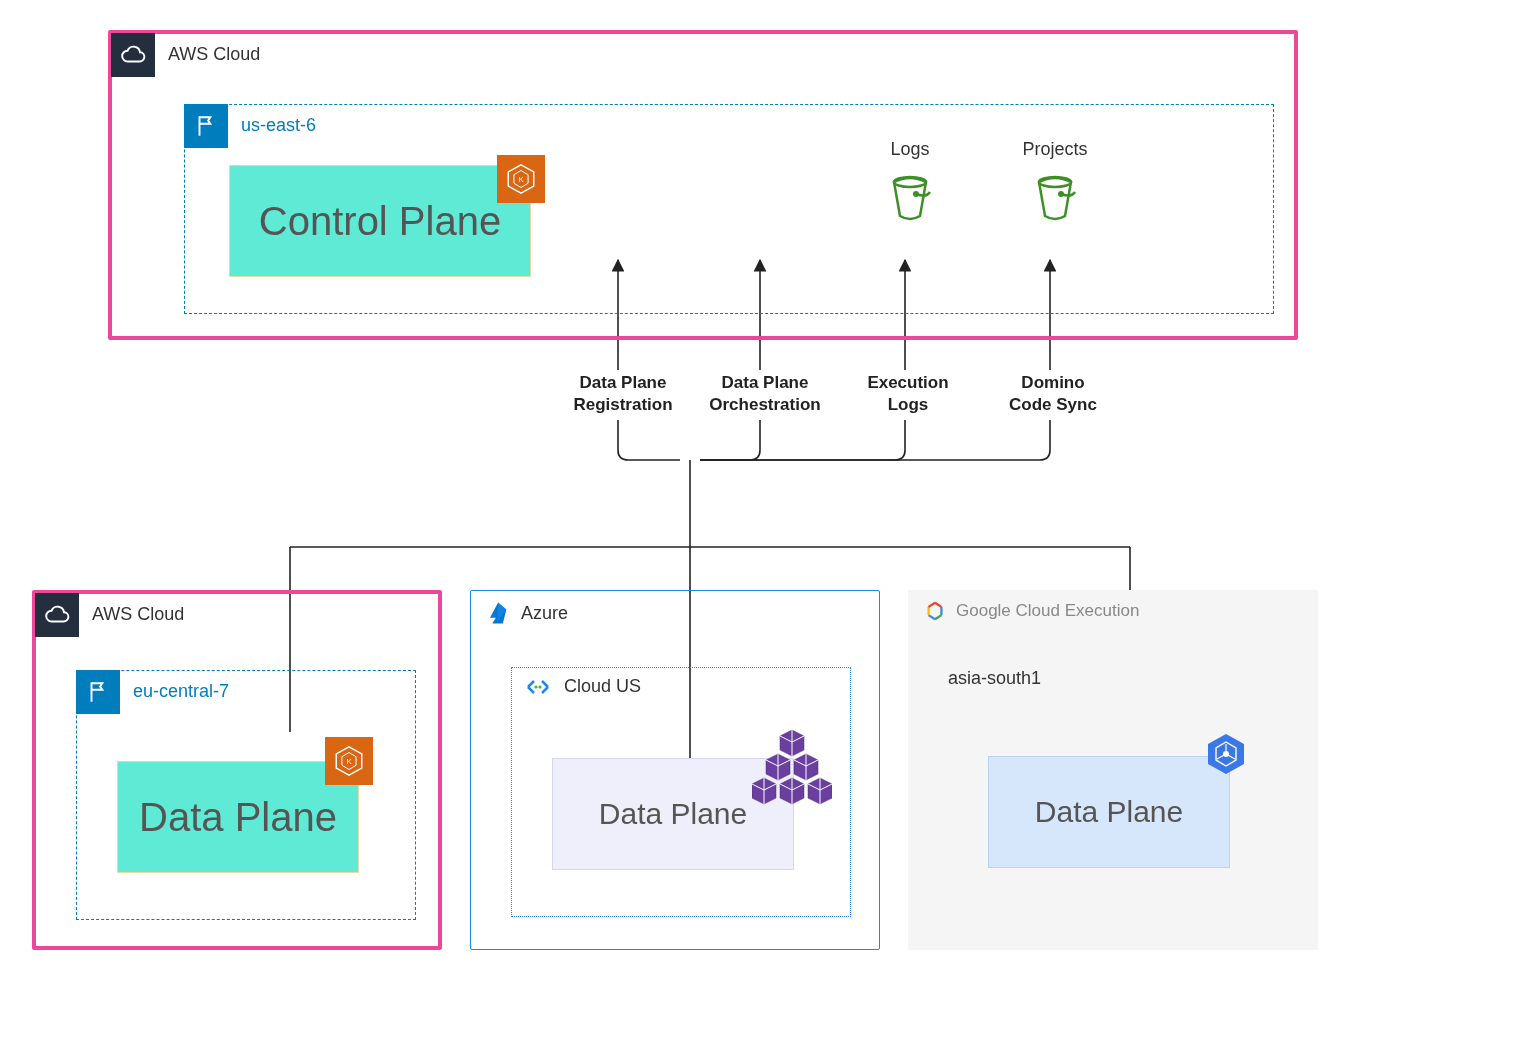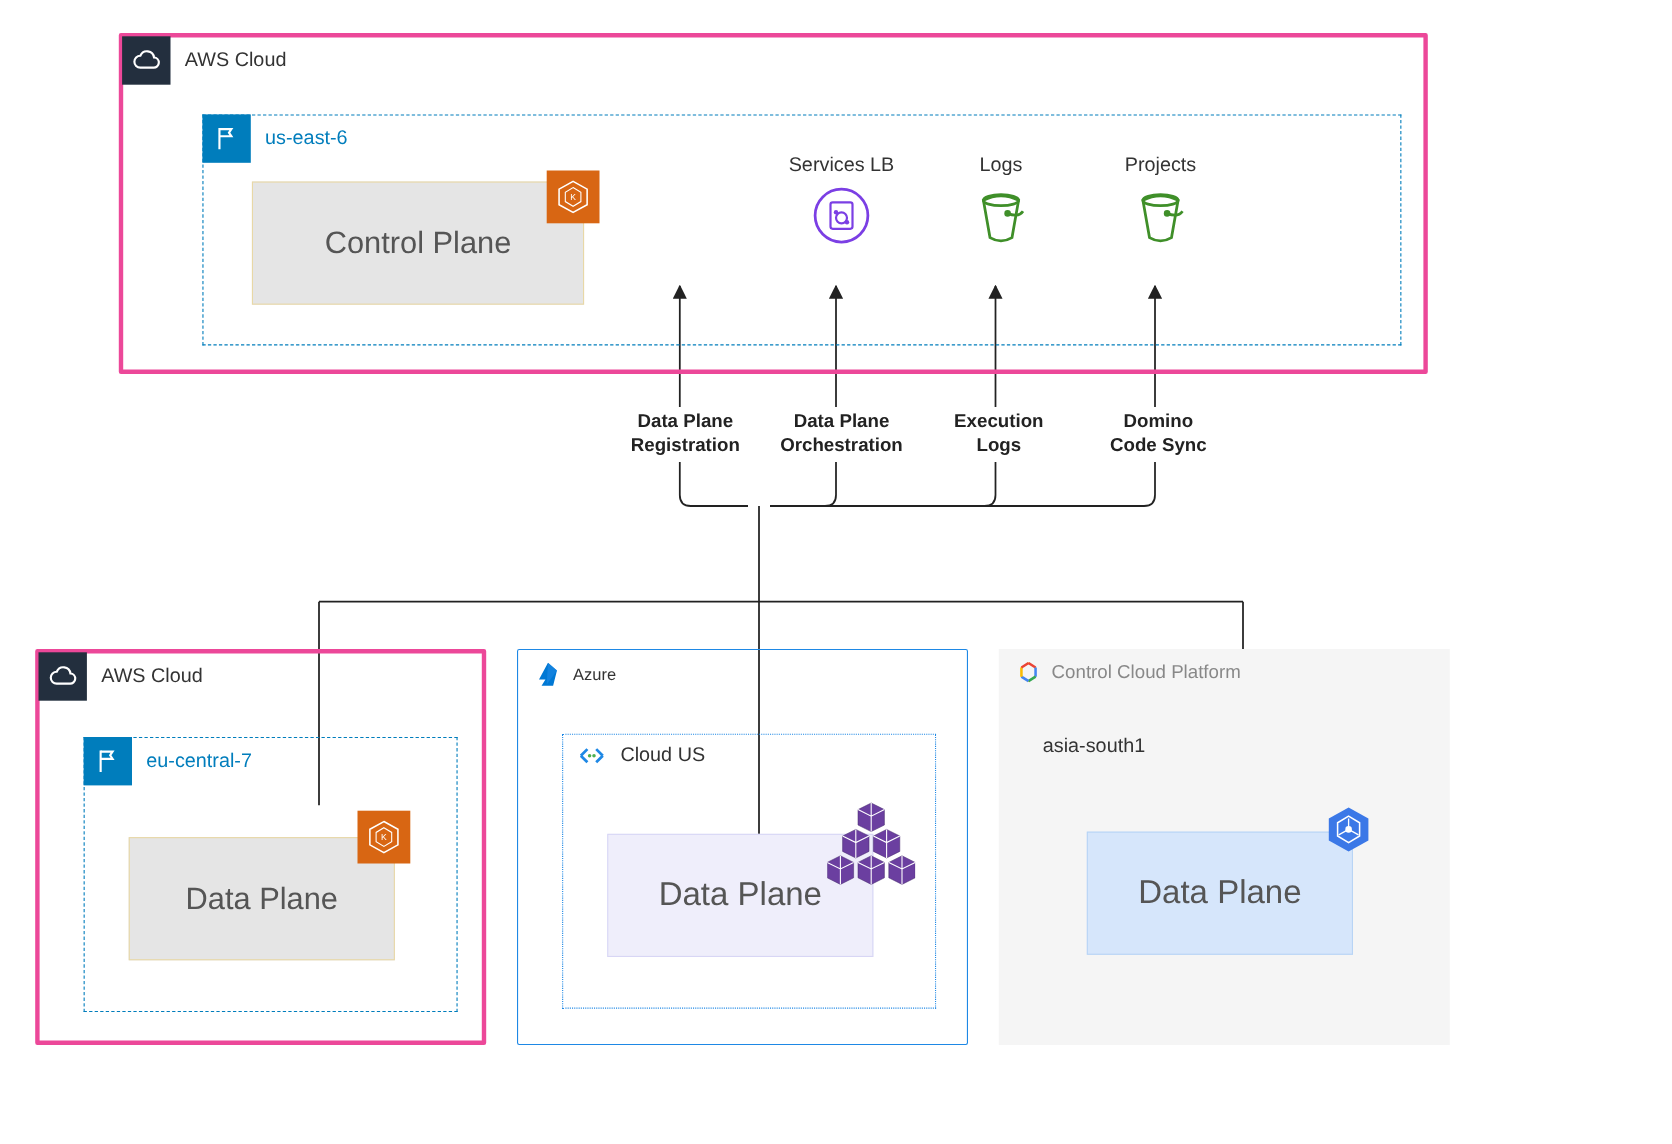--- a/index.html
+++ b/index.html
@@ -60,26 +60,26 @@
   .region-badge svg { width: 26px; height: 26px; }
   .region-label {
     position: absolute;
     top: 10px;
     left: 56px;
     font-size: 18px;
     color: #007dbc;
   }
   .plane-box {
     position: absolute;
-    background: #e5e5e5;
+    background: #5eead4;
     border: 1px solid #e8d8a6;
     display: flex;
     align-items: center;
     justify-content: center;
-    font-size: 28px;
+    font-size: 40px;
     color: #555;
     font-weight: 300;
   }
   .eks-badge {
     position: absolute;
     width: 48px;
     height: 48px;
     background: #d86613;
     display: flex;
     align-items: center;
@@ -202,32 +202,20 @@
         <span>Control Plane</span>
       </div>
       <div class="eks-badge" style="top:50px;left:312px;">
         <svg viewBox="0 0 48 48">
           <polygon points="24,4 42,14 42,34 24,44 6,34 6,14" fill="none" stroke="#fff" stroke-width="2"></polygon>
           <polygon points="24,12 34,18 34,30 24,36 14,30 14,18" fill="none" stroke="#fff" stroke-width="1.4"></polygon>
           <text x="24" y="28" text-anchor="middle" fill="#fff" font-size="11" font-family="Arial">K</text>
         </svg>
       </div>
 
-      <div class="svc-col" style="top:34px;left:520px;">
-        <div class="svc-label">Services LB</div>
-        <div class="svc-icon">
-          <svg viewBox="0 0 56 56">
-            <circle cx="28" cy="28" r="24" fill="none" stroke="#7b3fe4" stroke-width="2.5"></circle>
-            <rect x="18" y="16" width="20" height="24" rx="2" fill="none" stroke="#7b3fe4" stroke-width="2"></rect>
-            <circle cx="28" cy="30" r="5" fill="none" stroke="#7b3fe4" stroke-width="2"></circle>
-            <circle cx="23" cy="25" r="2" fill="#7b3fe4"></circle>
-            <circle cx="33" cy="34" r="2" fill="#7b3fe4"></circle>
-          </svg>
-        </div>
-      </div>
       <div class="svc-col" style="top:34px;left:665px;">
         <div class="svc-label">Logs</div>
         <div class="svc-icon">
           <svg viewBox="0 0 56 56">
             <path d="M12 14 Q28 6 44 14 L38 48 Q28 54 18 48 Z" fill="none" stroke="#3f8f29" stroke-width="2.5"></path>
             <ellipse cx="28" cy="14" rx="16" ry="5" fill="none" stroke="#3f8f29" stroke-width="2.5"></ellipse>
             <path d="M34 26 q10 4 14 -2" fill="none" stroke="#3f8f29" stroke-width="2.5"></path>
             <circle cx="34" cy="26" r="3" fill="#3f8f29"></circle>
           </svg>
         </div>
@@ -285,21 +273,21 @@
   </div>
 
   <div class="box azure-outer" style="top:590px;left:470px;width:410px;height:360px;">
     <div style="position:absolute;top:8px;left:12px;display:flex;align-items:center;gap:10px;">
       <span>
         <svg width="28" height="28" viewBox="0 0 24 24">
           <path d="M13 3 L6 16 h5 l-3 5 h9 L20 9 z" fill="#0078d4"></path>
           <path d="M13 3 L20 9 L12 20" fill="#1e88e5" opacity="0.6"></path>
         </svg>
       </span>
-      <span style="font-size:15px;color:#333;">Azure</span>
+      <span style="font-size:18px;color:#333;">Azure</span>
     </div>
     <div class="box azure-region" style="top:76px;left:40px;width:340px;height:250px;">
       <div style="position:absolute;top:8px;left:12px;display:flex;align-items:center;gap:12px;">
         <span>
           <svg width="28" height="18" viewBox="0 0 28 18">
             <path d="M4 9 L10 3 M4 9 L10 15" stroke="#1e88e5" stroke-width="2.5" fill="none"></path>
             <path d="M24 9 L18 3 M24 9 L18 15" stroke="#1e88e5" stroke-width="2.5" fill="none"></path>
             <circle cx="12" cy="9" r="1.6" fill="#4caf50"></circle>
             <circle cx="16" cy="9" r="1.6" fill="#4caf50"></circle>
           </svg>
@@ -349,21 +337,21 @@
         <svg width="22" height="22" viewBox="0 0 24 24">
           <path d="M12 3 L19 7.5 L19 16.5 L12 21 L5 16.5 L5 7.5 Z" fill="none" stroke="#fbbc04" stroke-width="1.2"></path>
           <path d="M12 3 L19 7.5" stroke="#ea4335" stroke-width="2.5"></path>
           <path d="M19 7.5 L19 16.5" stroke="#4285f4" stroke-width="2.5"></path>
           <path d="M19 16.5 L12 21" stroke="#34a853" stroke-width="2.5"></path>
           <path d="M12 21 L5 16.5" stroke="#4285f4" stroke-width="2.5"></path>
           <path d="M5 16.5 L5 7.5" stroke="#fbbc04" stroke-width="2.5"></path>
           <path d="M5 7.5 L12 3" stroke="#ea4335" stroke-width="2.5"></path>
         </svg>
       </span>
-      <span class="gcp-label">Control Cloud Platform</span>
+      <span class="gcp-label">Google Cloud Execution</span>
     </div>
     <div style="position:absolute;top:78px;left:40px;font-size:18px;color:#333;">asia-south1</div>
     <div class="gcp-plane" style="top:166px;left:80px;width:240px;height:110px;">
       <span>Data Plane</span>
     </div>
     <div class="gke-badge" style="top:142px;left:296px;">
       <svg viewBox="0 0 44 44">
         <polygon points="22,2 40,12 40,32 22,42 4,32 4,12" fill="#3b78e7"></polygon>
         <polygon points="22,10 32,16 32,28 22,34 12,28 12,16" fill="none" stroke="#fff" stroke-width="1.4"></polygon>
         <circle cx="22" cy="22" r="3" fill="#fff"></circle>

